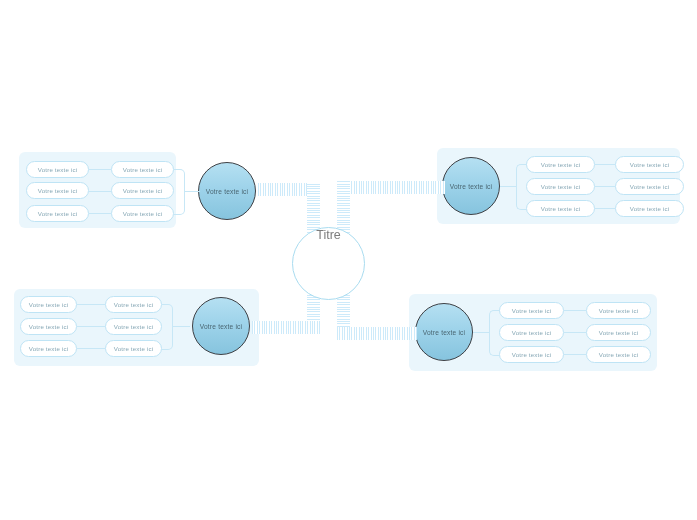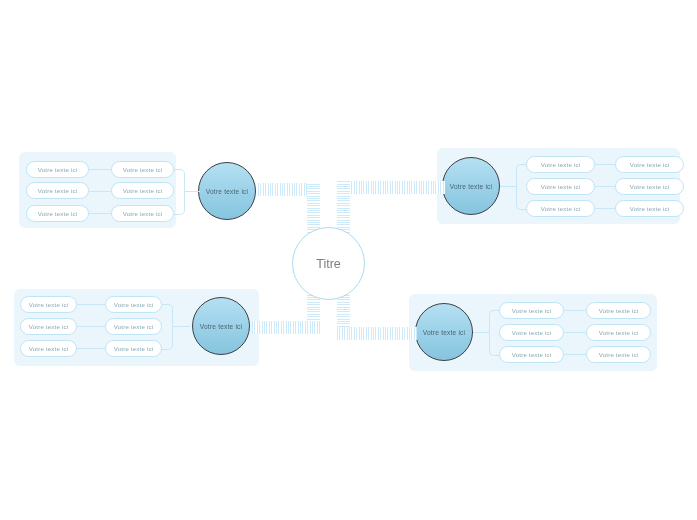--- a/index.html
+++ b/index.html
@@ -66,21 +66,21 @@
   #center-circle {
     position: absolute;
     left: 292px;
     top: 227px;
     width: 73px;
     height: 73px;
     border-radius: 50%;
     border: 1px solid #a9dcf0;
     background: #ffffff;
     display: flex;
-    align-items: center;
+    align-items: flex-start;
     justify-content: center;
     color: #7d7d7d;
     font-size: 12.5px;
     box-sizing: border-box;
     z-index: 6;
   }
 
   
   .ribbon-h {
     position: absolute;

